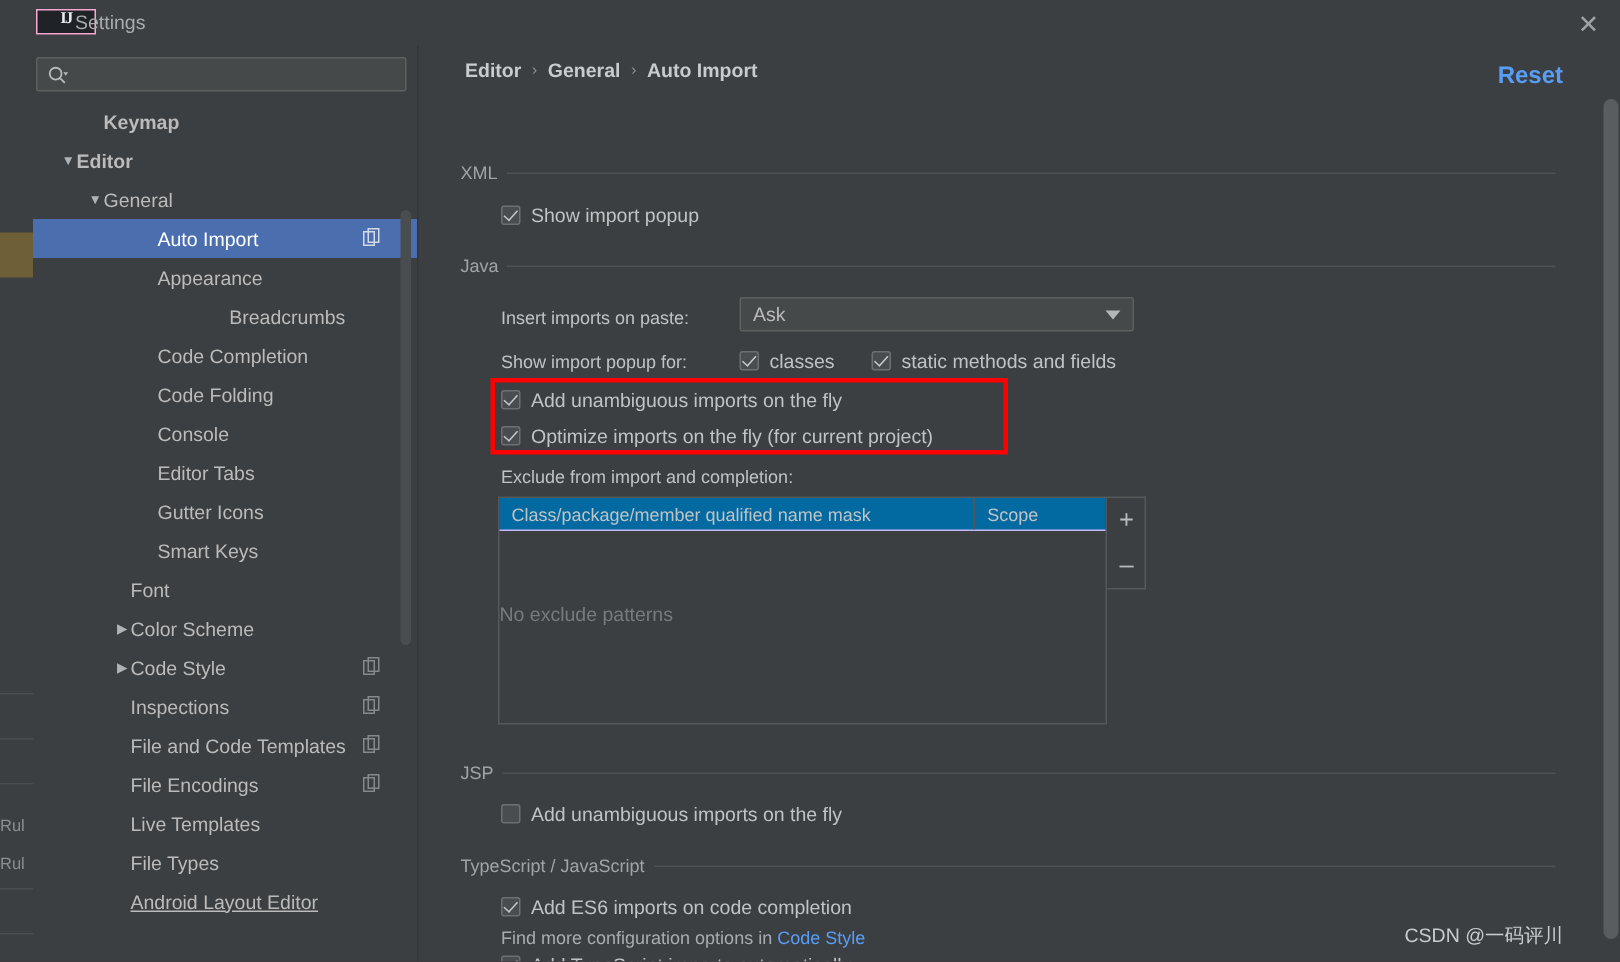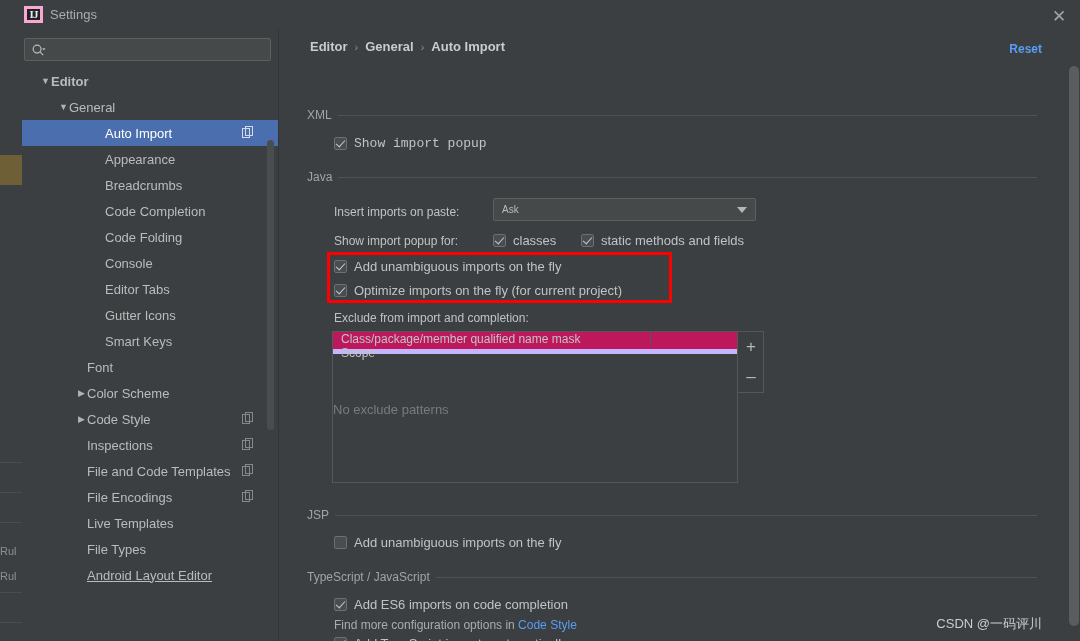--- a/index.html
+++ b/index.html
@@ -61,25 +61,25 @@
   
   .titlebar {
     position: absolute;
     left: 0; top: 0;
     width: 1058px; height: 30px;
     background: #3c3f41;
   }
   .titlebar-icon {
     position: absolute;
     left: 2px; top: 6px;
-    width: 19px; height: 17px;
+    width: 40px; height: 17px;
     background: #1f2226;
-    border: 3px solid #f9a8d4;
-    display: flex;
-    align-items: flex-end;
+    border: 1px solid #f9a8d4;
+    display: flex;
+    align-items: flex-start;
     justify-content: center;
   }
   .titlebar-icon .glyph {
     color: #e8eaec;
     font-size: 11px;
     font-weight: bold;
     font-family: "Liberation Serif", serif;
     line-height: 1;
     letter-spacing: -1px;
   }
@@ -216,21 +216,21 @@
     gap: 7px;
   }
   .breadcrumb .sep {
     color: #8b8f91;
     font-weight: normal;
     font-size: 11px;
   }
   .reset-link {
     position: absolute;
     right: 16px; top: 12px;
-    font-size: 12px;
+    font-size: 16px;
     font-weight: bold;
     color: #589df6;
     cursor: pointer;
   }
 
   .content {
     position: absolute;
     left: 0; top: 40px;
     width: 779px; height: 571px;
   }
@@ -288,44 +288,43 @@
     position: absolute;
     background: #45494a;
     border: 1px solid #5e6060;
     border-radius: 2px;
     display: flex;
     align-items: center;
     cursor: pointer;
   }
   .combo .val {
     padding-left: 8px;
-    font-size: 10px;
+    font-size: 13px;
     color: #bbbbbb;
   }
   .combo .caret {
     position: absolute;
     right: 8px;
     width: 0; height: 0;
     border-left: 5px solid transparent;
     border-right: 5px solid transparent;
     border-top: 6px solid #b4b7b9;
   }
 
   
   .table-wrap {
     position: absolute;
     border: 1px solid #555859;
     background: #3c3f41;
   }
   .table-head {
     display: flex;
     height: 22px;
-    background: #be185d;
-    border-bottom: 5px solid #c4b5fd;
-    flex-direction: column;
+    background: #0369a1;
+    border-bottom: 1px solid #c4b5fd;
   }
   .th {
     font-size: 12px;
     color: #c0c3c5;
     display: flex;
     align-items: center;
     padding-left: 8px;
     height: 21px;
   }
   .th.col1 { width: 318px; border-right: 1px solid #555859; }
@@ -434,41 +433,45 @@
           <svg class="search-icon" viewBox="0 0 16 16">
             <circle cx="6.5" cy="6.5" r="4.2" fill="none" stroke="#b9bcbe" stroke-width="1.3"></circle>
             <line x1="9.8" y1="9.8" x2="13" y2="13" stroke="#b9bcbe" stroke-width="1.3"></line>
             <polygon points="12,5.5 15.4,5.5 13.7,8" fill="#b9bcbe"></polygon>
           </svg>
           <input class="search-input" type="text" placeholder="" style="">
         </div>
       </div>
 
       <div class="tree" id="tree-container">
+          <div class="tree-row bold" style="padding-left: 36px;">
+            <span class="arrow"></span>
+            <span class="label">Keymap</span>
+          </div>
           <div class="tree-row bold" style="padding-left: 18px;">
             <span class="arrow">▼</span>
             <span class="label">Editor</span>
           </div>
           <div class="tree-row" style="padding-left: 36px;">
             <span class="arrow">▼</span>
             <span class="label">General</span>
           </div>
           <div class="tree-row selected" style="padding-left: 72px;">
             <span class="arrow"></span>
             <span class="label">Auto Import</span>
             <svg class="copy-icon" viewBox="0 0 12 12">
               <rect x="0.5" y="2.5" width="7" height="9" fill="none" stroke="#ffffff" stroke-width="1"></rect>
               <rect x="3.5" y="0.5" width="7" height="9" fill="none" stroke="#ffffff" stroke-width="1"></rect>
             </svg>
           </div>
           <div class="tree-row" style="padding-left: 72px;">
             <span class="arrow"></span>
             <span class="label">Appearance</span>
           </div>
-          <div class="tree-row" style="padding-left: 72px;">
+          <div class="tree-row" style="padding-left: 72px; justify-content: center;">
             <span class="arrow"></span>
             <span class="label">Breadcrumbs</span>
           </div>
           <div class="tree-row" style="padding-left: 72px;">
             <span class="arrow"></span>
             <span class="label">Code Completion</span>
           </div>
           <div class="tree-row" style="padding-left: 72px;">
             <span class="arrow"></span>
             <span class="label">Code Folding</span>
@@ -559,21 +562,21 @@
       </div>
 
       <div class="reset-link">Reset</div>
 
       <div class="content">
 
         <div class="group" style="left:28px; top:38px; width:730px;">
           <span>XML</span>
           <span class="line" style="flex:1;"></span>
         </div>
-        <div class="chk-row" style="left:55px; top:66px;font-family:Liberation Mono, monospace;">
+        <div class="chk-row" style="left:55px; top:66px;">
           <span class="chk checked"></span>
           <span>Show import popup</span>
         </div>
 
         <div class="group" style="left:28px; top:100px; width:730px;">
           <span>Java</span>
           <span class="line" style="flex:1;"></span>
         </div>
 
         <div class="plain-label" style="left:55px; top:135px;">Insert imports on paste:</div>

